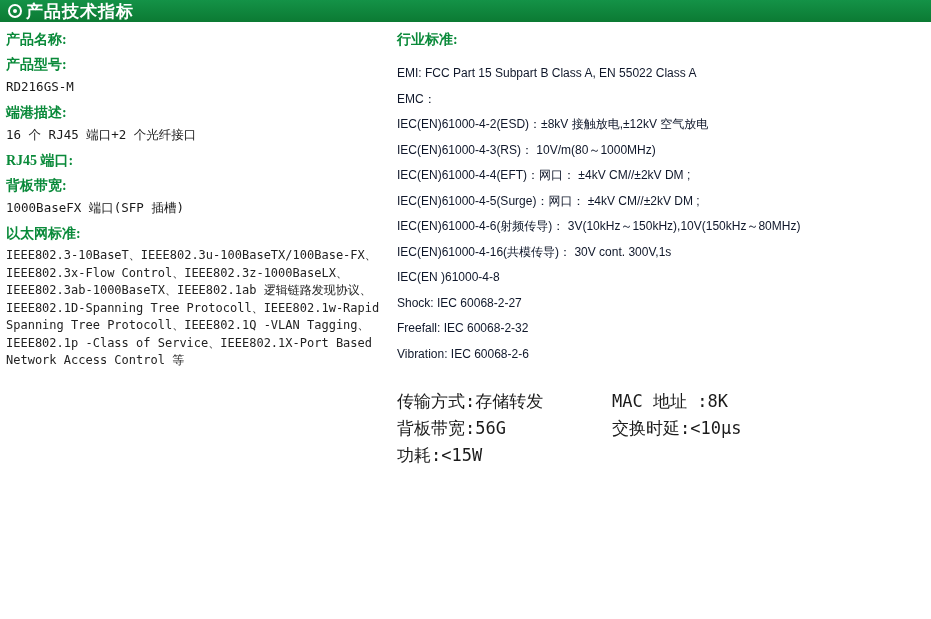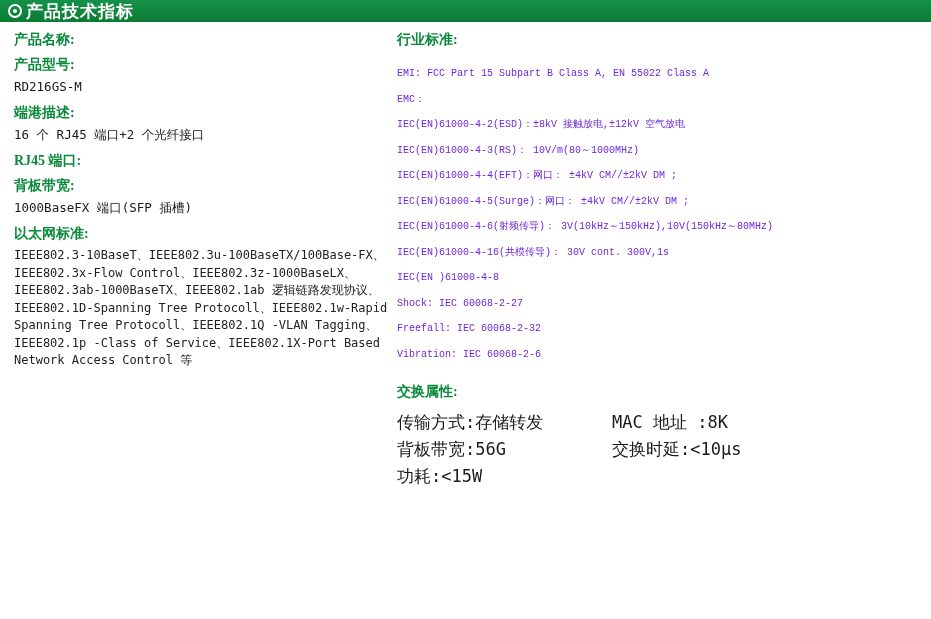--- a/index.html
+++ b/index.html
@@ -56,21 +56,21 @@
     font-family: "Liberation Serif", serif;
     letter-spacing: 1px;
   }
   
   .columns {
     display: flex;
     padding: 10px 0 0 0;
   }
   .col-left {
     width: 393px;
-    padding-left: 14px;
+    padding-left: 6px;
     box-sizing: border-box;
   }
   .col-right {
     width: 530px;
     padding-left: 4px;
     box-sizing: border-box;
   }
   .section-title {
     color: #0a8a3a;
     font-weight: bold;
@@ -86,24 +86,24 @@
     font-family: "DejaVu Sans Mono", monospace;
     font-size: 12.5px;
     line-height: 18px;
     color: #1a1a1a;
     margin: 0;
   }
   .body-text .u {
     text-decoration: underline;
   }
   .std-line {
-    font-family: Liberation Mono, monospace;
-    font-size: 10px;
+    font-family: Liberation Sans, sans-serif;
+    font-size: 12px;
     line-height: 25.5px;
-    color: #6d28d9;
+    color: #0f172a;
     margin: 0;
     white-space: nowrap;
   }
   .eth-block p {
     margin: 0;
     font-family: "DejaVu Sans Mono", monospace;
     font-size: 12px;
     line-height: 17.5px;
   }
   .env-block p {
@@ -196,21 +196,20 @@
         <p class="std-line">IEC(EN)61000-4-16(共模传导)： 30V cont. 300V,1s</p>
         <p class="std-line">IEC(EN )61000-4-8</p>
         <p class="std-line">Shock: IEC 60068-2-27</p>
         <p class="std-line u">Freefall: IEC 60068-2-32</p>
         <p class="std-line">Vibration: IEC 60068-2-6</p>
       </div>
 
       <div class="gap-8"></div>
 
       <div class="section">
-        <div class="section-title">交换属性:</div>
         <div class="gap-4"></div>
         <div class="attr-grid">
           <div class="attr-cell">传输方式:存储转发</div>
           <div class="attr-cell">MAC 地址 :8K</div>
           <div class="attr-cell">背板带宽:56G</div>
           <div class="attr-cell">交换时延:&lt;10μs</div>
           <div class="attr-cell">功耗:&lt;15W</div>
         </div>
       </div>
 

